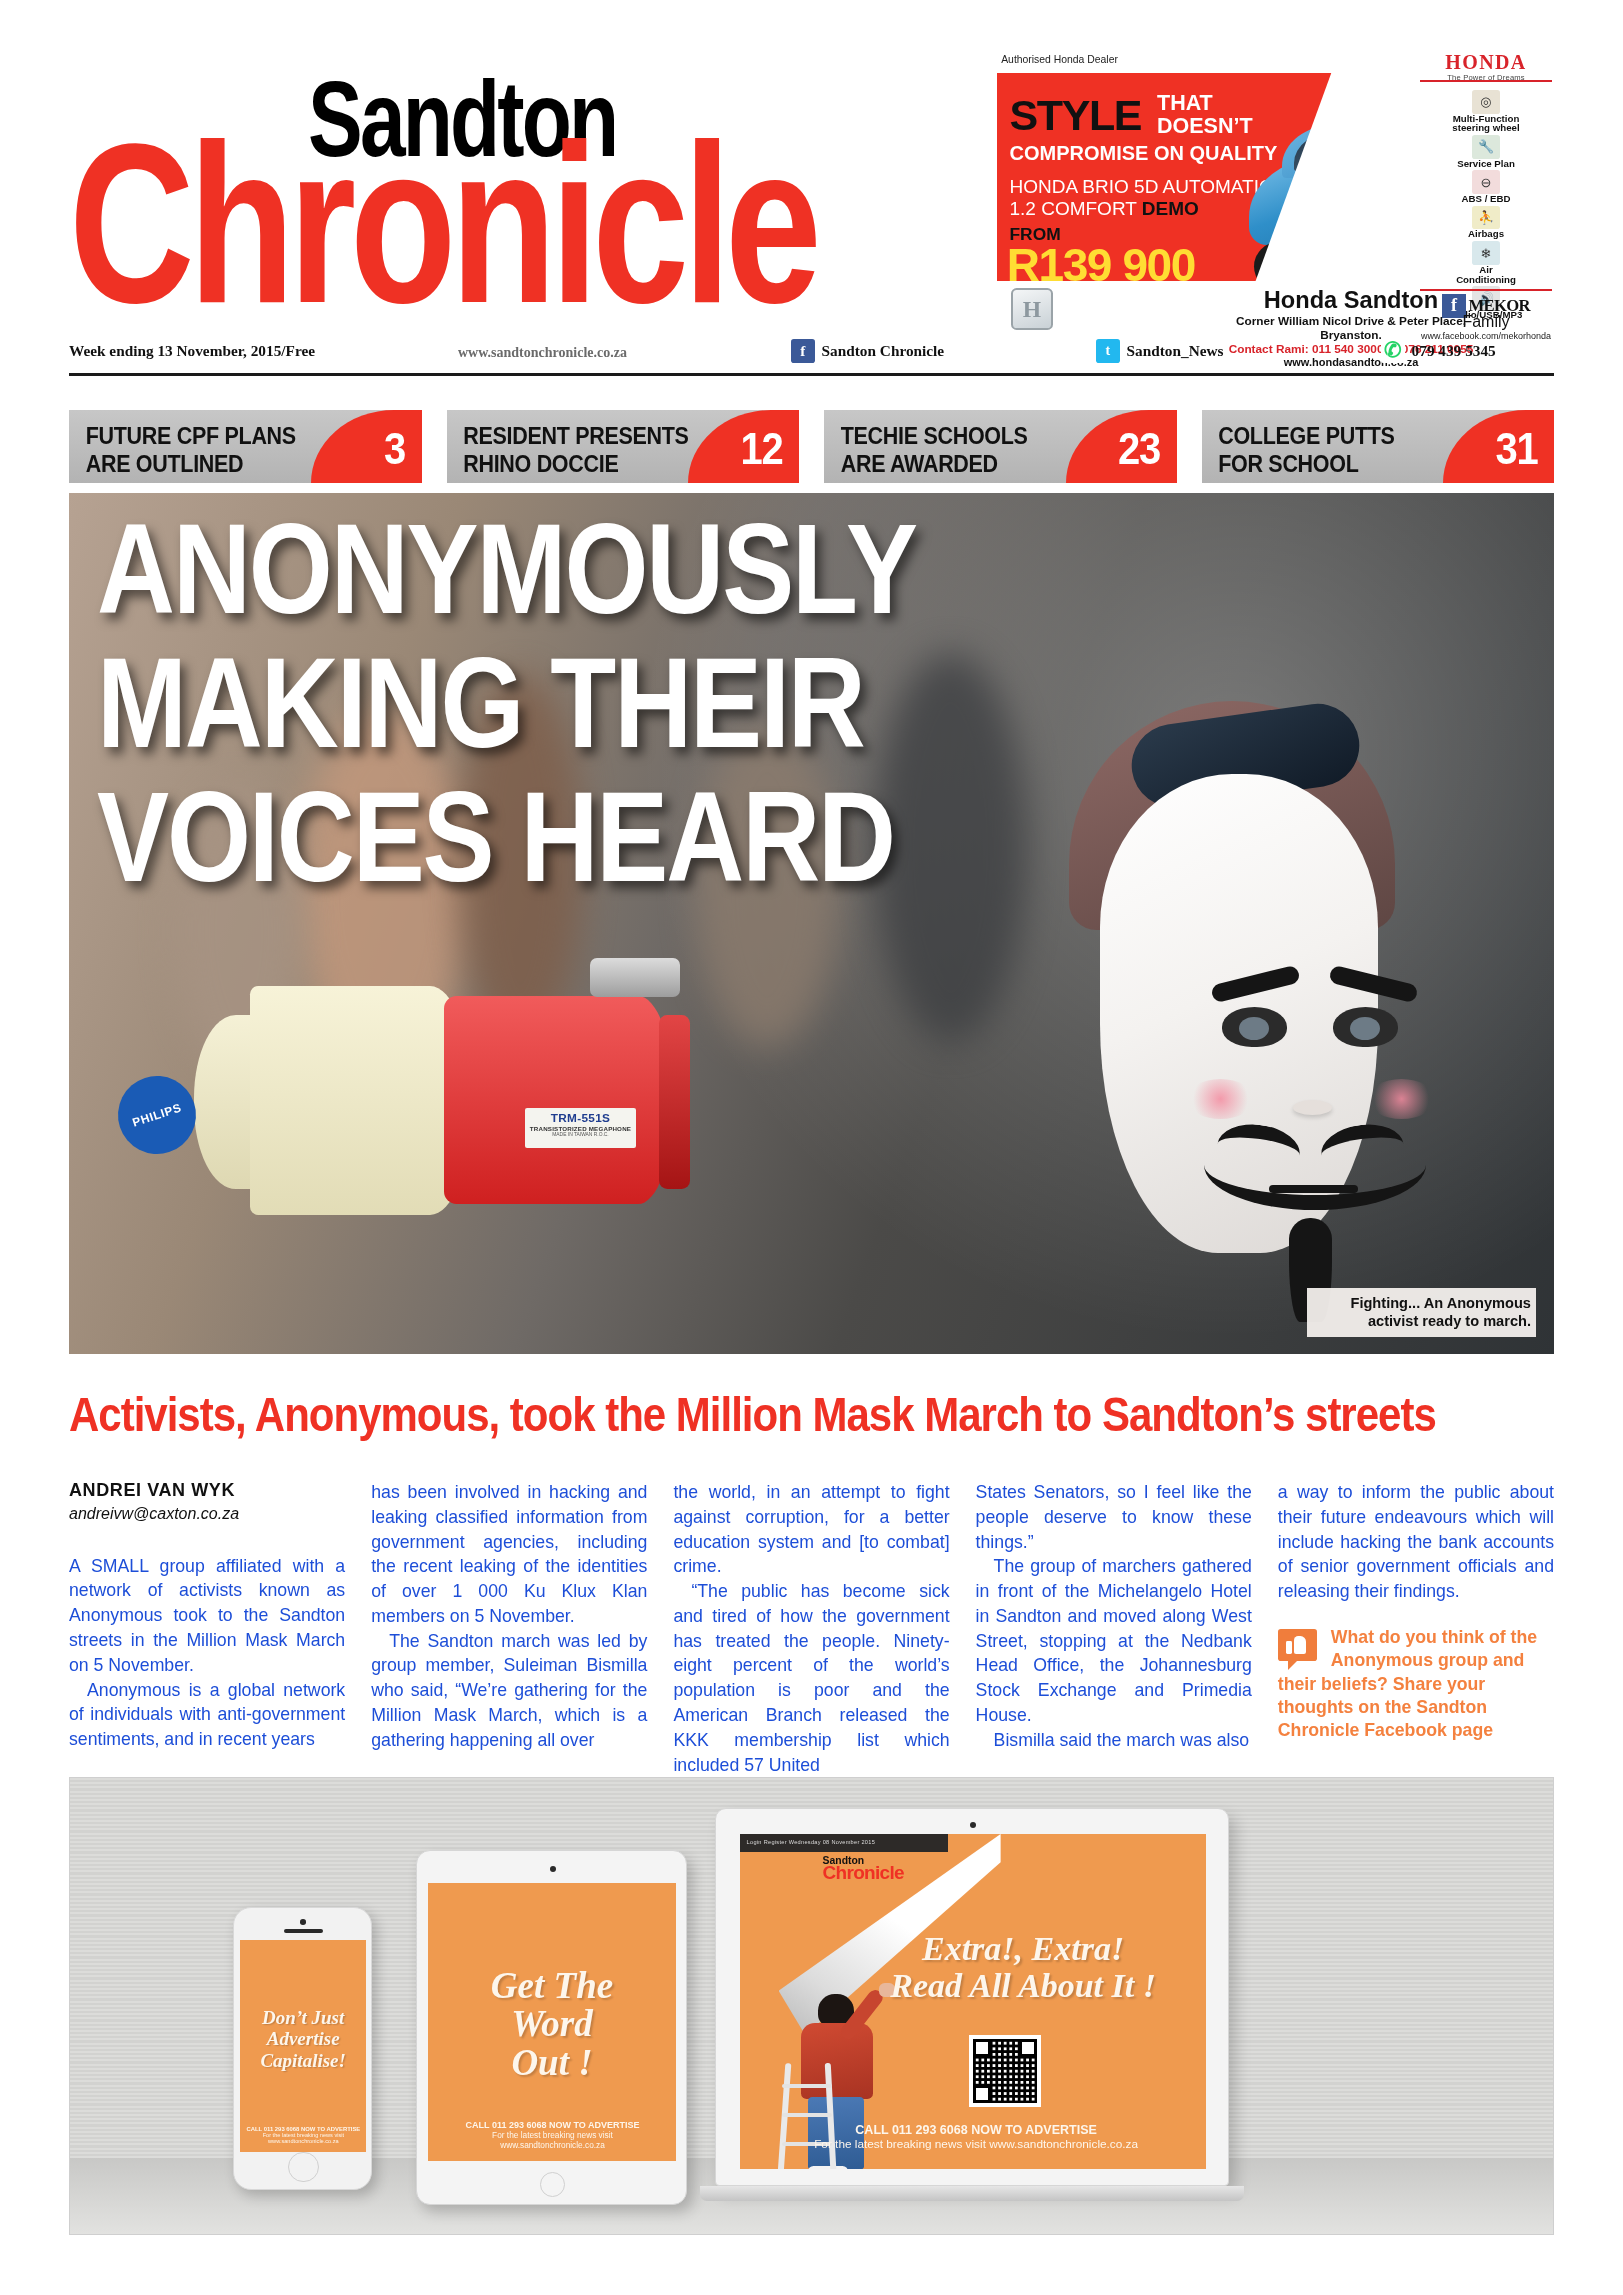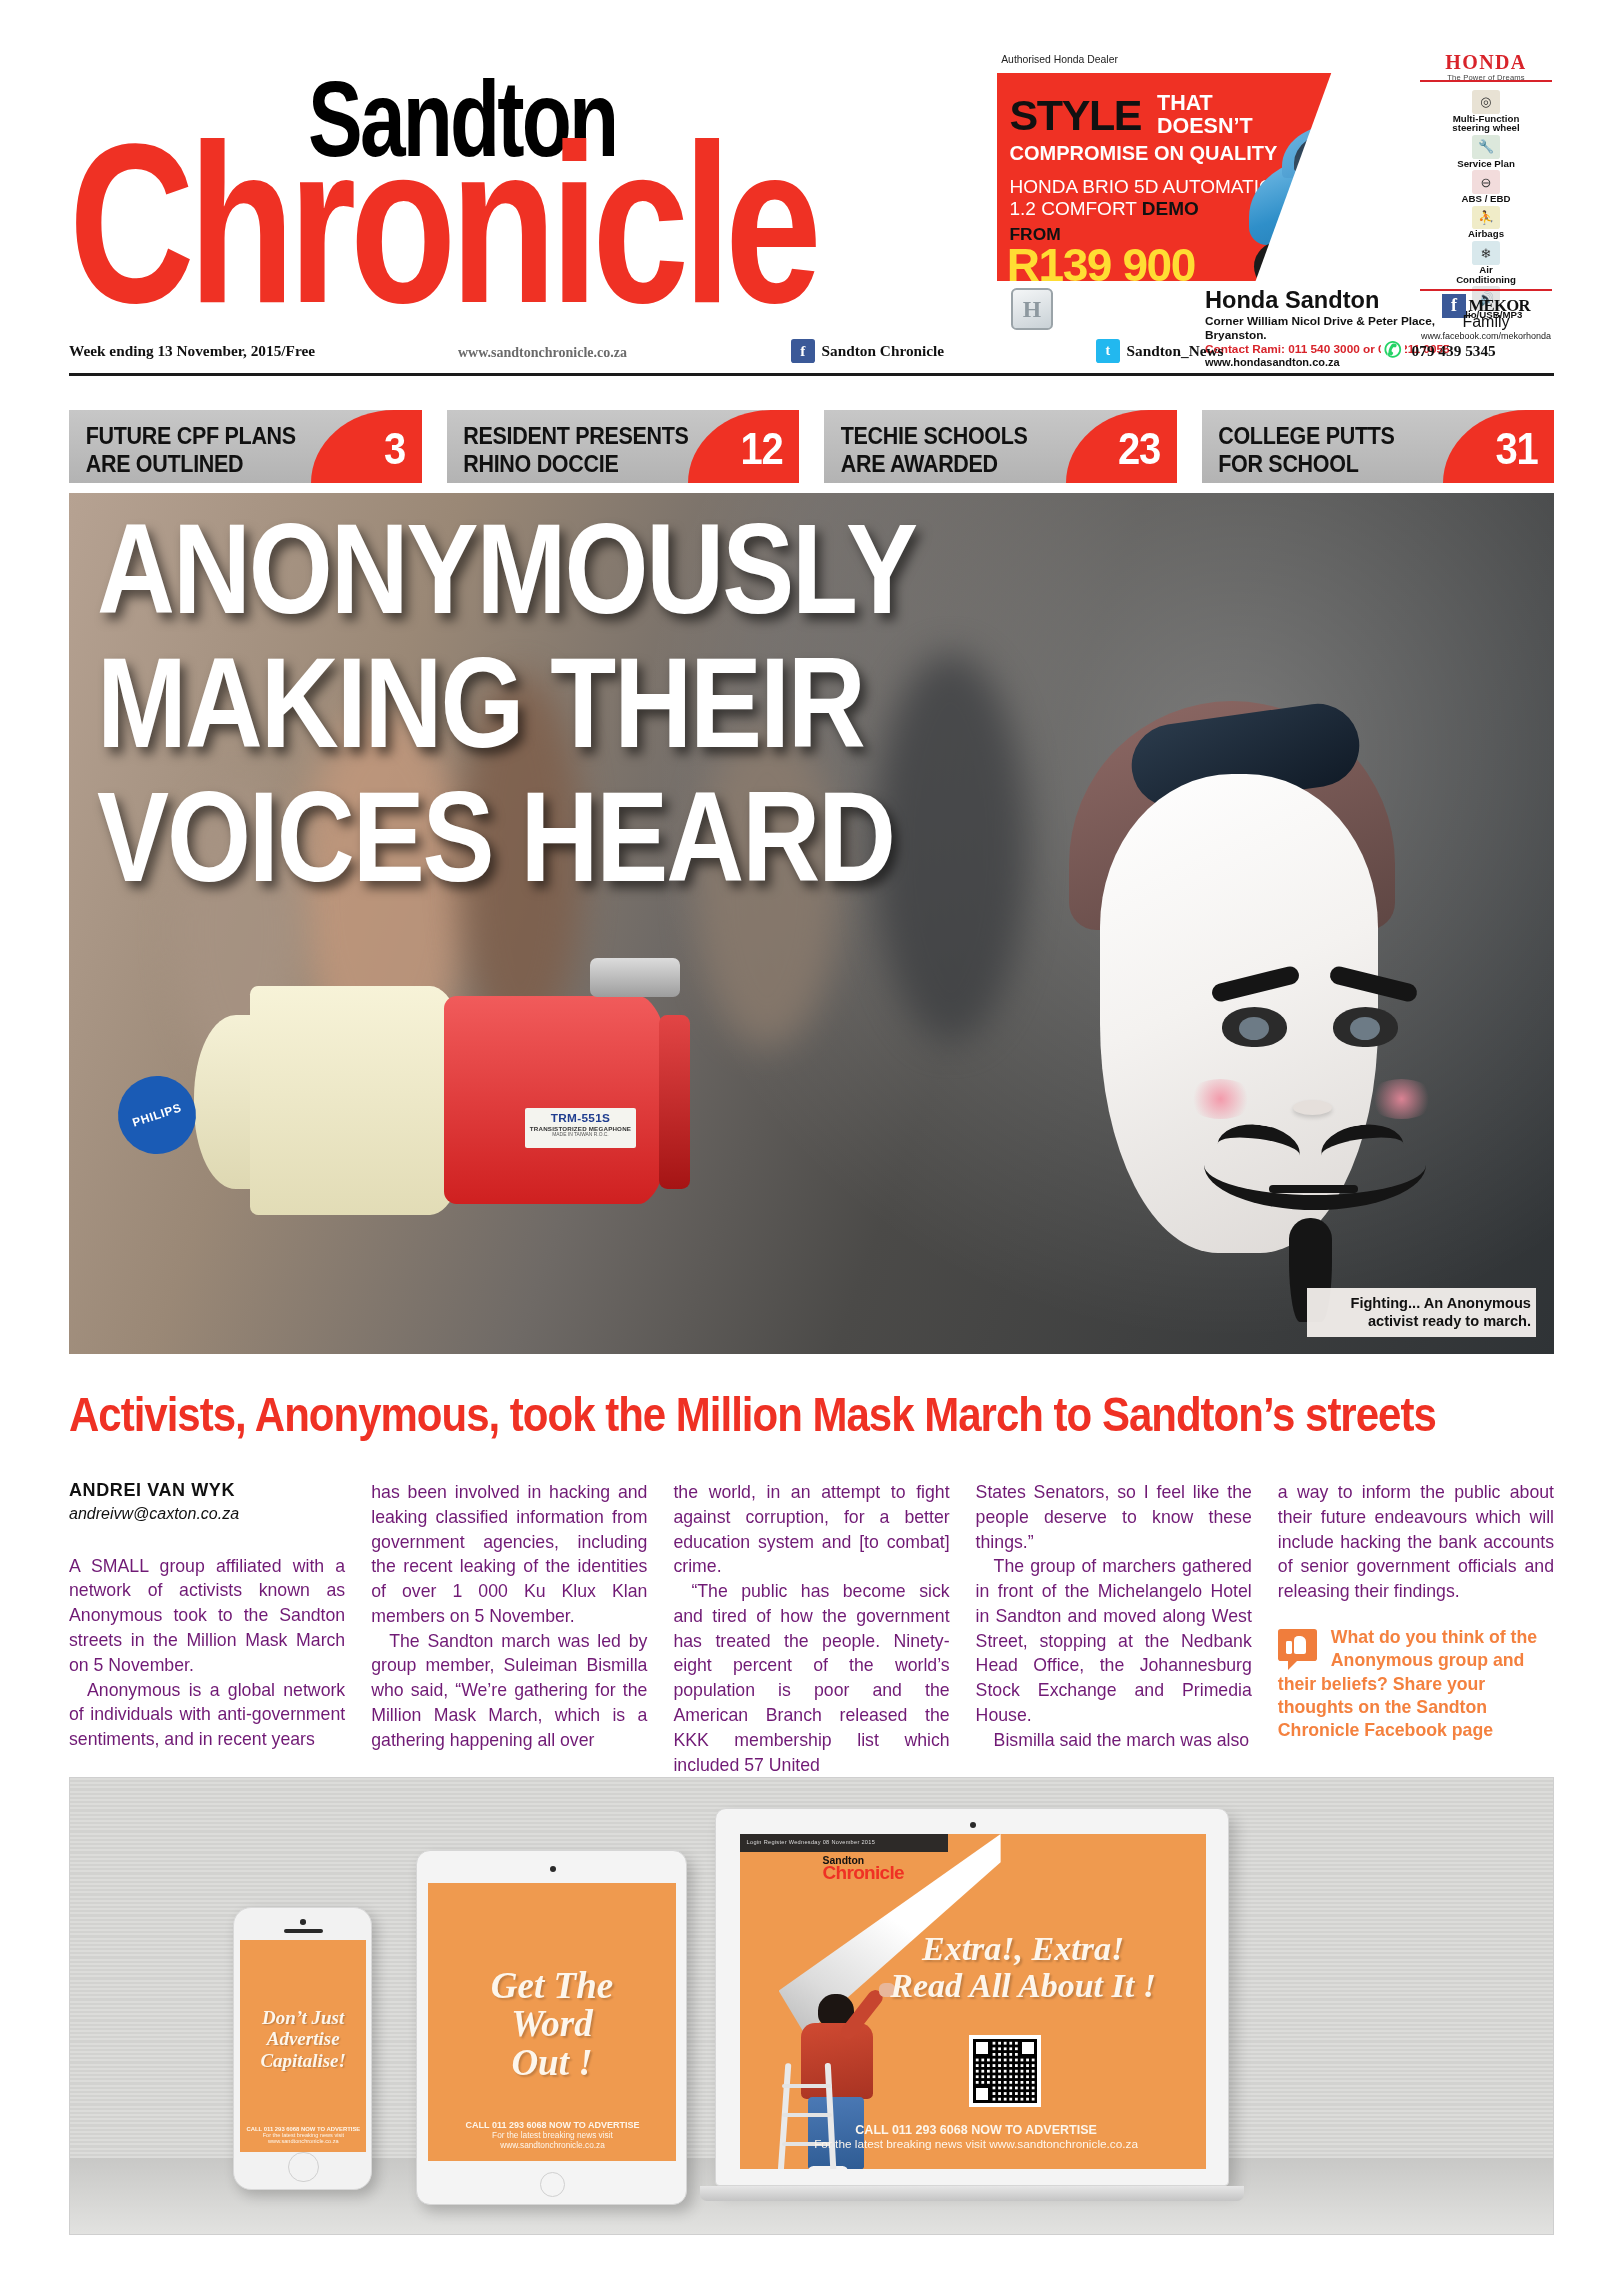--- a/index.html
+++ b/index.html
@@ -114,21 +114,21 @@
                 font-family:"Liberation Serif", serif; }
   .mekor-fam { font-size:16px; color:#111; margin-top:-4.2px; }
   .mekor-url { font-size:9px; color:#222; }
 
   .honda-foot { position:absolute; left:0px; top:233px; width:555px; height:44px; }
   .honda-emblem { position:absolute; left:14px; top:1.4px; width:42px; height:42px;
     border:2.1px solid #9aa3a8; border-radius:5.6px;
     background:linear-gradient(160deg,#f4f6f7,#c9d1d6);
     display:flex; align-items:center; justify-content:center;
     font-size:23.6px; font-weight:700; color:#8d989f; font-family:"Liberation Serif", serif; }
-  .honda-name { position:absolute; left:208px; top:0px; width:292px; text-align:left; }
+  .honda-name { position:absolute; left:208px; top:0px; width:292px; text-align:center; }
   .hn-1 { font-size:23.6px; font-weight:700; color:#111; }
   .hn-2 { font-size:11.8px; font-weight:700; color:#111; }
   .hn-3 { font-size:11.8px; font-weight:700; color:#d8232a; }
   .hn-4 { font-size:11px; font-weight:700; color:#111; }
 
   
   .infobar { position:absolute; left:69px; top:332px; width:1485px; height:40px; }
   .ib-week { position:absolute; left:0; top:9.7px; font-size:15.3px; font-weight:700; color:#111;
              font-family:"Liberation Serif", serif; }
   .ib-site { position:absolute; left:389px; top:12.5px; font-size:14px; font-weight:700; color:#6a6a6a;
@@ -246,21 +246,21 @@
   .deck { position:absolute; left:69px; top:1388px; width:1485px; height:56px;
     font-size:42px; font-weight:700; color:#ef3124; letter-spacing:-1px;
     transform: scaleY(1.14); transform-origin:left top; }
 
   
   .article { position:absolute; left:69px; top:1480px; width:1485px; height:278px;
     display:flex; gap:26px; }
   .col { width:280px; }
   .byline-name { font-size:18px; font-weight:700; color:#111; letter-spacing:0.6px; }
   .byline-mail { font-size:16px; font-style:italic; color:#111; margin-top:4.2px; }
-  .body-p { font-size:17.7px; line-height:1.40; color:#701a75; text-align:justify;
+  .body-p { font-size:17.7px; line-height:1.40; color:#1d4ed8; text-align:justify;
             font-family:"Liberation Sans", sans-serif; }
   .body-p.first { margin-top:30.5px; }
   .body-p.indent { text-indent:18px; }
   .callout { margin-top:22px; position:relative; }
   .callout-ico { position:absolute; left:0; top:2.8px; width:39px; height:32px;
     background:#f07d3c; border-radius:2.8px; }
   .callout-ico::after { content:""; position:absolute; left:9.7px; bottom:-9.7px;
     border-left:9.7px solid #f07d3c; border-bottom:9.7px solid transparent; }
   .thumb { position:absolute; left:8.3px; top:5.6px; width:21px; height:21px; }
   .thumb-b { position:absolute; left:0; top:7px; width:6.2px; height:12.5px; background:#fff; border-radius:1.4px;}

